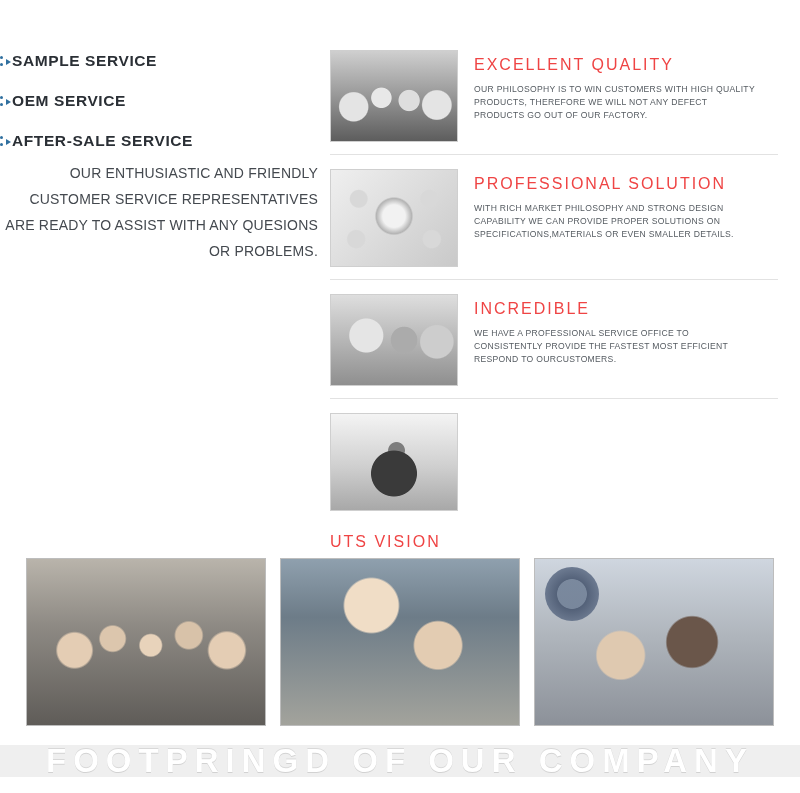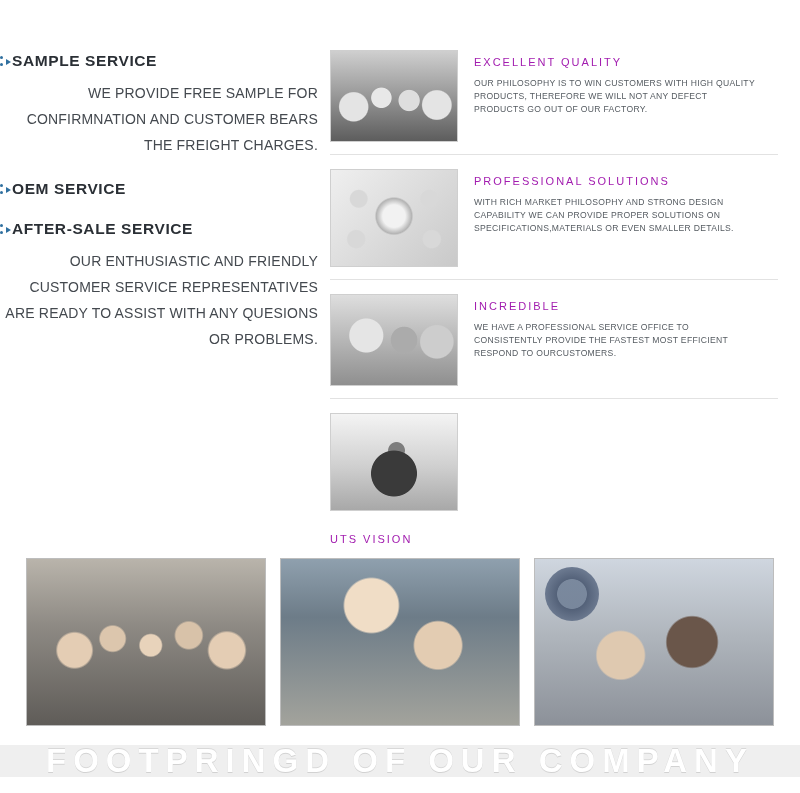--- a/index.html
+++ b/index.html
@@ -93,23 +93,23 @@
     height: 92px;
     flex: none;
     border: 1px solid #cfcfcf;
     background: #d8d8d8;
     overflow: hidden;
     position: relative;
   }
   .feature-img.tall { height: 98px; }
   .feature-text { padding-top: 6px; }
   .feature-title {
-    font-size: 11px;
+    font-size: 16px;
     letter-spacing: 2px;
-    color: #a21caf;
+    color: #ef4444;
     margin-bottom: 9px;
   }
   .feature-desc {
     font-size: 8.6px;
     line-height: 13px;
     letter-spacing: 0.3px;
     color: #555b61;
     max-width: 285px;
   }
 
@@ -231,21 +231,20 @@
 
     <div class="svc-block">
       <div class="svc-head">
         <span class="svc-bullet">
             <i></i>
             <i></i>
             <i></i>
           </span>
         <span class="svc-title">SAMPLE SERVICE</span>
       </div>
-      <div class="svc-body">WE PROVIDE FREE SAMPLE FOR CONFIRMNATION AND CUSTOMER BEARS THE FREIGHT CHARGES.</div>
     </div>
 
     <div class="svc-block">
       <div class="svc-head">
         <span class="svc-bullet">
             <i></i>
             <i></i>
             <i></i>
           </span>
         <span class="svc-title">OEM SERVICE</span>
@@ -276,21 +275,21 @@
         <div class="feature-title">EXCELLENT QUALITY</div>
         <div class="feature-desc">OUR PHILOSOPHY IS TO WIN CUSTOMERS WITH HIGH QUALITY PRODUCTS, THEREFORE WE WILL NOT ANY DEFECT PRODUCTS GO OUT OF OUR FACTORY.</div>
       </div>
     </div>
 
     <div class="feature-row">
       <div class="feature-img tall">
           <div class="ph ph-mol"></div>
         </div>
       <div class="feature-text">
-        <div class="feature-title">PROFESSIONAL SOLUTIONS</div>
+        <div class="feature-title">PROFESSIONAL SOLUTION</div>
         <div class="feature-desc">WITH RICH MARKET PHILOSOPHY AND STRONG DESIGN CAPABILITY WE CAN PROVIDE PROPER SOLUTIONS ON SPECIFICATIONS,MATERIALS OR EVEN SMALLER DETAILS.</div>
       </div>
     </div>
 
     <div class="feature-row">
       <div class="feature-img">
           <div class="ph ph-support"></div>
         </div>
       <div class="feature-text">
         <div class="feature-title">INCREDIBLE</div>

